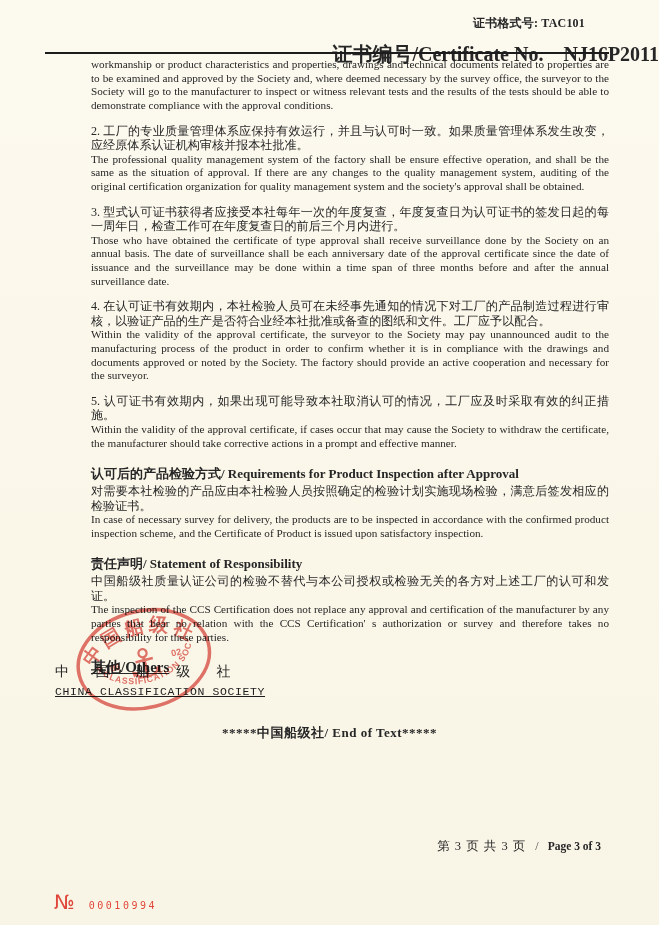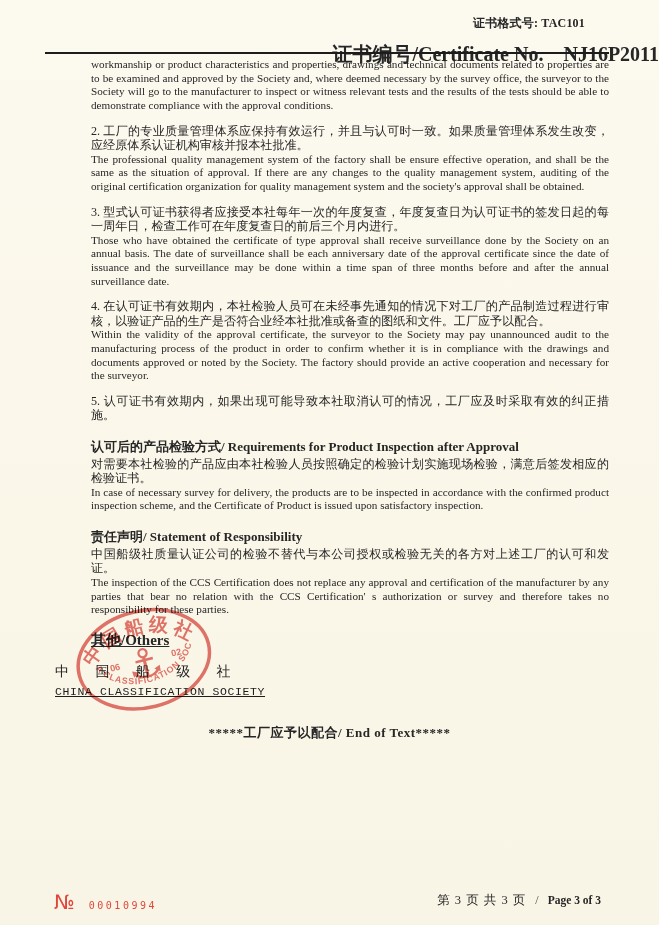--- a/index.html
+++ b/index.html
@@ -27,21 +27,21 @@
   .stamp{
     position:absolute;left:74px;top:606px;width:140px;height:108px;
     transform:rotate(-14deg);opacity:.82;mix-blend-mode:multiply;
     pointer-events:none;
   }
   .st-zh{font-family:"DejaVu Sans",sans-serif;font-weight:bold;font-size:27px;fill:#dd5750;letter-spacing:6px;}
   .st-en{font-family:"Liberation Sans",sans-serif;font-weight:bold;font-size:12.5px;fill:#dd5750;letter-spacing:1.2px;}
   .st-anchor{font-family:"DejaVu Sans",sans-serif;font-size:58px;fill:#dd5750;}
   .st-code{font-family:"Liberation Sans",sans-serif;font-size:13px;fill:#dd5750;font-weight:bold;}
   .end-line{position:absolute;top:724px;left:0;right:0;text-align:center;font-weight:bold;font-size:13px;letter-spacing:.5px;}
-  .footer-page{position:absolute;top:892px;right:58px;font-size:12px;}
+  .footer-page{position:absolute;top:838px;right:58px;font-size:12px;}
   .footer-page .zhpg{font-size:12.5px;letter-spacing:1px;}
   .footer-page .sep{margin:0 6px;color:#444;}
   .footer-page .enpg{font-weight:bold;font-size:11.5px;}
   .serial{
     position:absolute;left:54px;top:890px;color:#e0473c;
     font-family:"DejaVu Sans",sans-serif;display:flex;align-items:baseline;gap:14px;
   }
   .serial-prefix{font-size:20px;font-weight:normal;}
   .serial-number{font-family:"DejaVu Sans Mono",monospace;font-size:10px;letter-spacing:2.5px;}
 </style>
@@ -72,20 +72,21 @@
       <div class="en">Those who have obtained the certificate of type approval shall receive surveillance done by the Society on an annual basis. The date of surveillance shall be each anniversary date of the approval certificate since the date of issuance and the surveillance may be done within a time span of three months before and after the annual surveillance date.</div>
     </div>
 
     <div class="para">
       <div class="zh">4. 在认可证书有效期内，本社检验人员可在未经事先通知的情况下对工厂的产品制造过程进行审核，以验证产品的生产是否符合业经本社批准或备查的图纸和文件。工厂应予以配合。</div>
       <div class="en">Within the validity of the approval certificate, the surveyor to the Society may pay unannounced audit to the manufacturing process of the product in order to confirm whether it is in compliance with the drawings and documents approved or noted by the Society. The factory should provide an active cooperation and necessary for the surveyor.</div>
     </div>
 
     <div class="para">
       <div class="zh">5. 认可证书有效期内，如果出现可能导致本社取消认可的情况，工厂应及时采取有效的纠正措施。</div>
+      <div class="en">Within the validity of the approval certificate, if cases occur that may cause the Society to withdraw the certificate, the manufacturer should take corrective actions in a prompt and effective manner.</div>
     </div>
 
     <div class="section">
       <div class="sec-heading">认可后的产品检验方式/ Requirements for Product Inspection after Approval</div>
       <div class="zh">对需要本社检验的产品应由本社检验人员按照确定的检验计划实施现场检验，满意后签发相应的检验证书。</div>
       <div class="en">In case of necessary survey for delivery, the products are to be inspected in accordance with the confirmed product inspection scheme, and the Certificate of Product is issued upon satisfactory inspection.</div>
     </div>
 
     <div class="section">
       <div class="sec-heading">责任声明/ Statement of Responsibility</div>
@@ -114,21 +115,21 @@
       <textPath href="#arcTop" startOffset="50%">中国船级社</textPath>
     </text>
     <text class="st-en" text-anchor="middle">
       <textPath href="#arcBot" startOffset="50%">CHINA CLASSIFICATION SOCIETY</textPath>
     </text>
     <text x="100" y="100" text-anchor="middle" class="st-anchor">⚓</text>
     <text x="50" y="80" class="st-code">06</text>
     <text x="140" y="80" class="st-code">02</text>
   </svg>
 
-  <div class="end-line">*****工厂应予以配合/ End of Text*****</div>
+  <div class="end-line">*****中国船级社/ End of Text*****</div>
 
   <div class="footer-page">
     <span class="zhpg">第 3 页 共 3 页</span>
     <span class="sep">/</span>
     <span class="enpg">Page 3 of 3</span>
   </div>
 
   <div class="serial">
     <span class="serial-prefix">№</span>
     <span class="serial-number">00010994</span>

